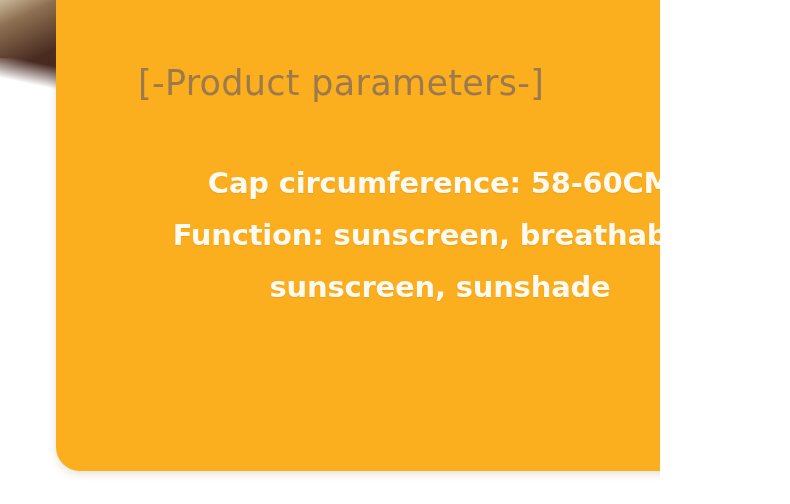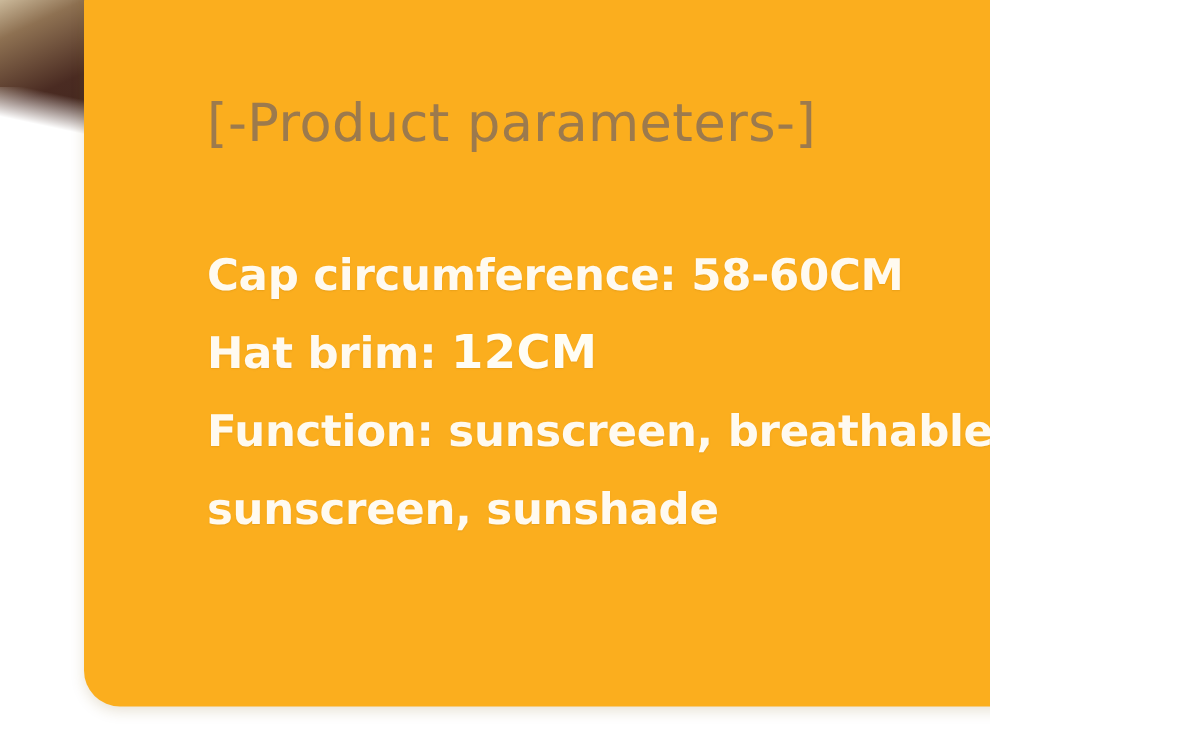--- a/index.html
+++ b/index.html
@@ -132,23 +132,24 @@
     font-weight: 400;
     letter-spacing: 0.3px;
     color: #9c7a4d;
     white-space: nowrap;
     line-height: 1;
   }
 
   
   .spec-list {
     position: absolute;
-    left: 82px;
+    left: 94px;
     top: 179px;
     width: 580px;
+    text-align: center;
   }
   .spec-line {
     font-family: "DejaVu Sans", sans-serif;
     font-size: 29px;
     font-weight: 700;
     color: #fffaf0;
     line-height: 52px;
     letter-spacing: -0.2px;
     white-space: nowrap;
     text-shadow: 0 1px 1px rgba(186, 124, 12, 0.25);
@@ -181,21 +182,20 @@
 
   <div class="param-card">
     <div class="card-inner">
 
       <div class="card-heading">[-Product parameters-]</div>
 
       <div class="spec-list">
 
         <div class="spec-line">Cap circumference: 58-60CM</div>
 
-        <div class="spec-line"><span>Hat brim: </span><span class="spec-emphasis">12CM</span></div>
 
         <div class="spec-line wrap">Function: sunscreen, breathable, sunscreen, sunshade</div>
 
       </div>
     </div>
   </div>
 
 </div>
 
 </body></html>

